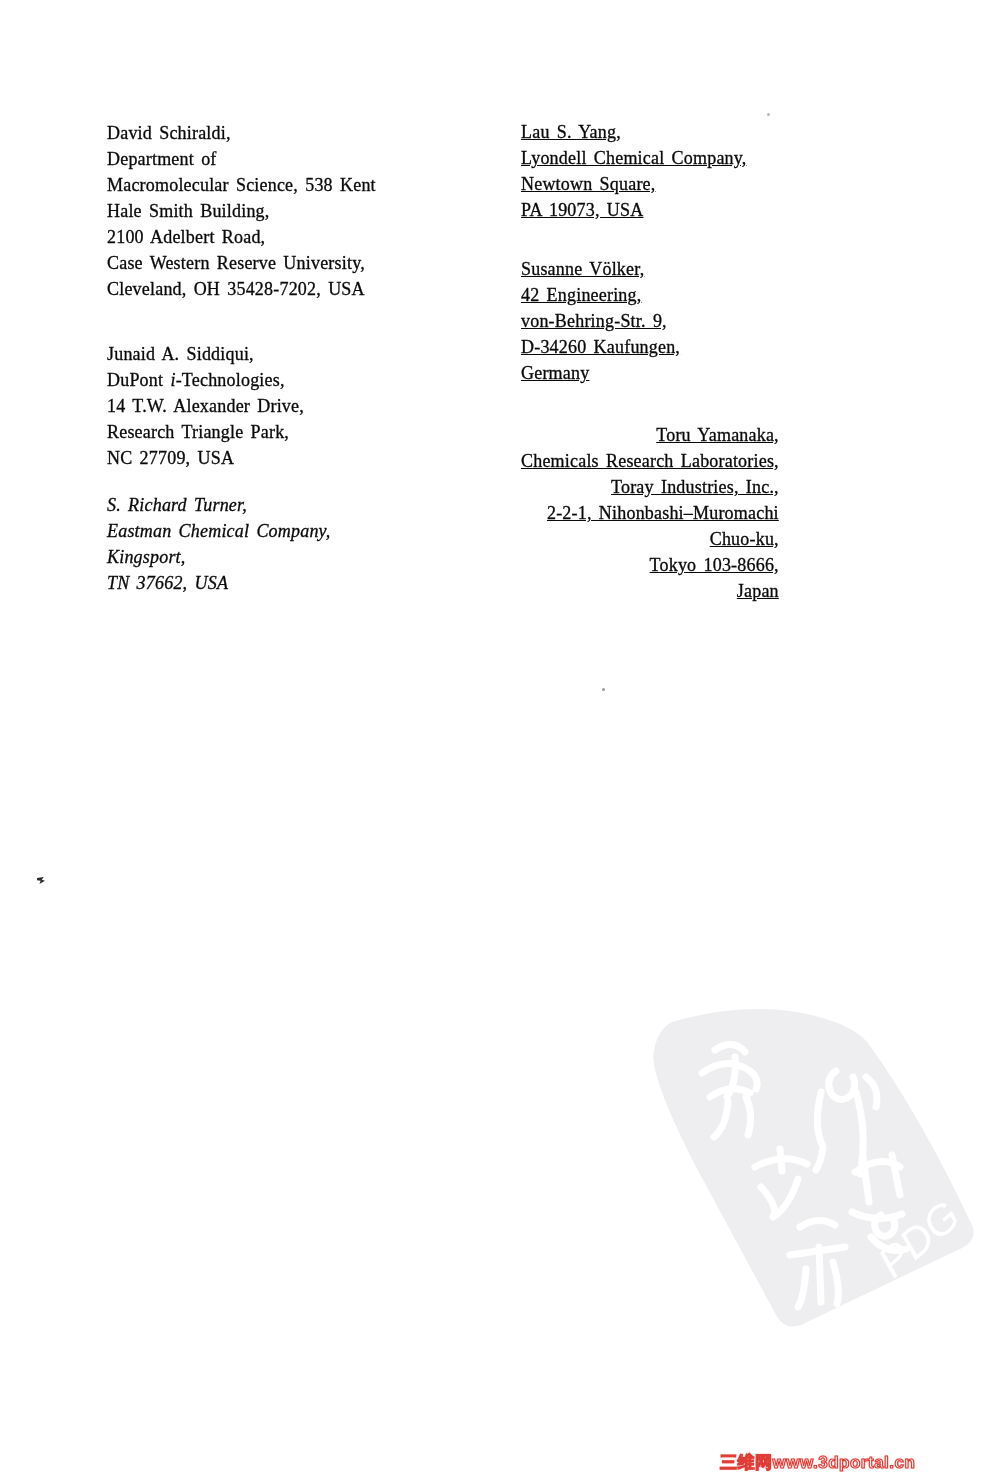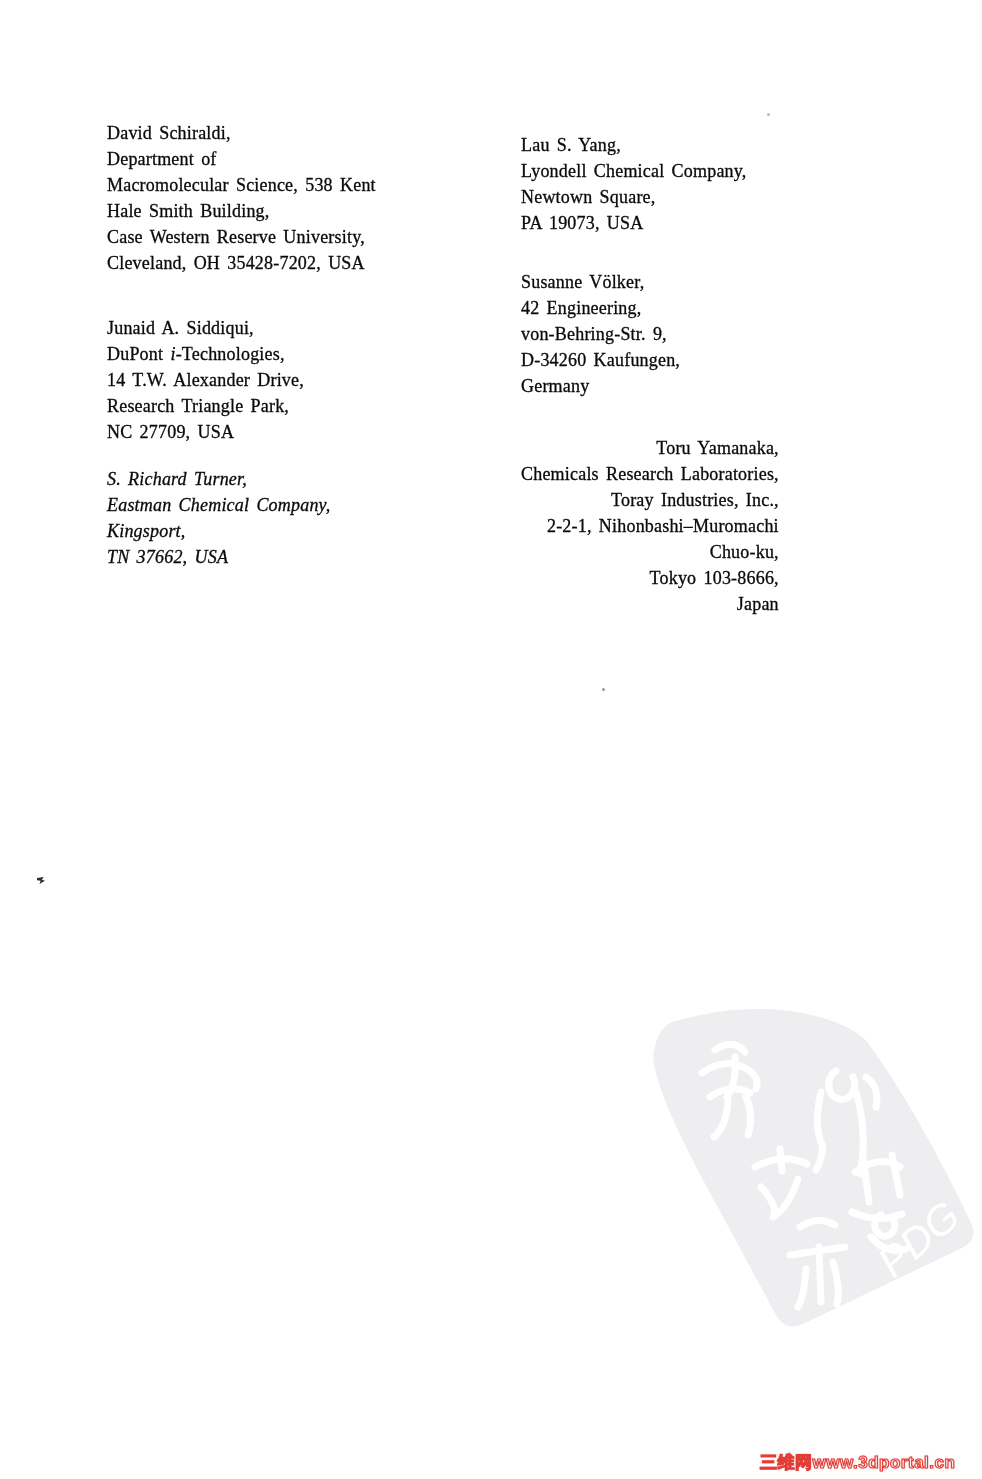--- a/index.html
+++ b/index.html
@@ -18,21 +18,21 @@
     position: absolute;
     font-size: 18px;
     line-height: 26px;
     color: #0a0a0a;
     word-spacing: 2.5px;
     letter-spacing: 0.2px;
     -webkit-text-stroke: 0.3px #0a0a0a;
     white-space: nowrap;
   }
   .col-left  { left: 107px; top: 120px; }
-  .col-right { left: 521px; top: 132px; }
+  .col-right { left: 521px; top: 119px; text-decoration: underline; }
   .addr-block { margin: 0; }
   .col-left  .addr-block.b2 { margin-top: 39px; }
   .col-left  .addr-block.b3 { margin-top: 21px; font-style: italic; }
   .col-right .addr-block.b2 { margin-top: 33px; }
   .col-right .addr-block.b3 { margin-top: 36px; text-align: right; }
   .line { height: 26px; }
   .line i { font-style: italic; }
 
   
   .seal-wm {
@@ -50,21 +50,21 @@
     clip-path: polygon(0 15%, 85% 0, 60% 40%, 100% 55%, 30% 100%, 45% 55%, 0 45%);
     opacity: 0.92;
   }
   .speck-dot { position: absolute; background: #9a9a9a; border-radius: 50%; }
   .speck-a { left: 602px; top: 688px; width: 3px; height: 3px; }
   .speck-b { left: 767px; top: 113px; width: 3px; height: 3px; opacity: .7; }
 
   
   .site-wm {
     position: absolute;
-    left: 760px; top: 1451px;
+    left: 720px; top: 1451px;
     font-family: "Liberation Sans", sans-serif;
     font-size: 17px;
     font-weight: 700;
     letter-spacing: 0.5px;
     color: #fdf1f0;
     -webkit-text-stroke: 1.1px #e23c36;
     text-shadow: 0 0 1px #e8564f, 0 0 2px rgba(226,60,54,.55);
     white-space: nowrap;
   }
 </style>
@@ -72,20 +72,21 @@
 <body>
 
 <div class="page">
 
   <div class="col col-left">
     <div class="addr-block b1">
       <div class="line">David Schiraldi,</div>
       <div class="line">Department of</div>
       <div class="line">Macromolecular Science, 538 Kent</div>
       <div class="line">Hale Smith Building,</div>
+      <div class="line">2100 Adelbert Road,</div>
       <div class="line">Case Western Reserve University,</div>
       <div class="line">Cleveland, OH 35428-7202, USA</div>
     </div>
     <div class="addr-block b2">
       <div class="line">Junaid A. Siddiqui,</div>
       <div class="line"><span>DuPont </span><i>i</i><span>-Technologies,</span></div>
       <div class="line">14 T.W. Alexander Drive,</div>
       <div class="line">Research Triangle Park,</div>
       <div class="line">NC 27709, USA</div>
     </div>

